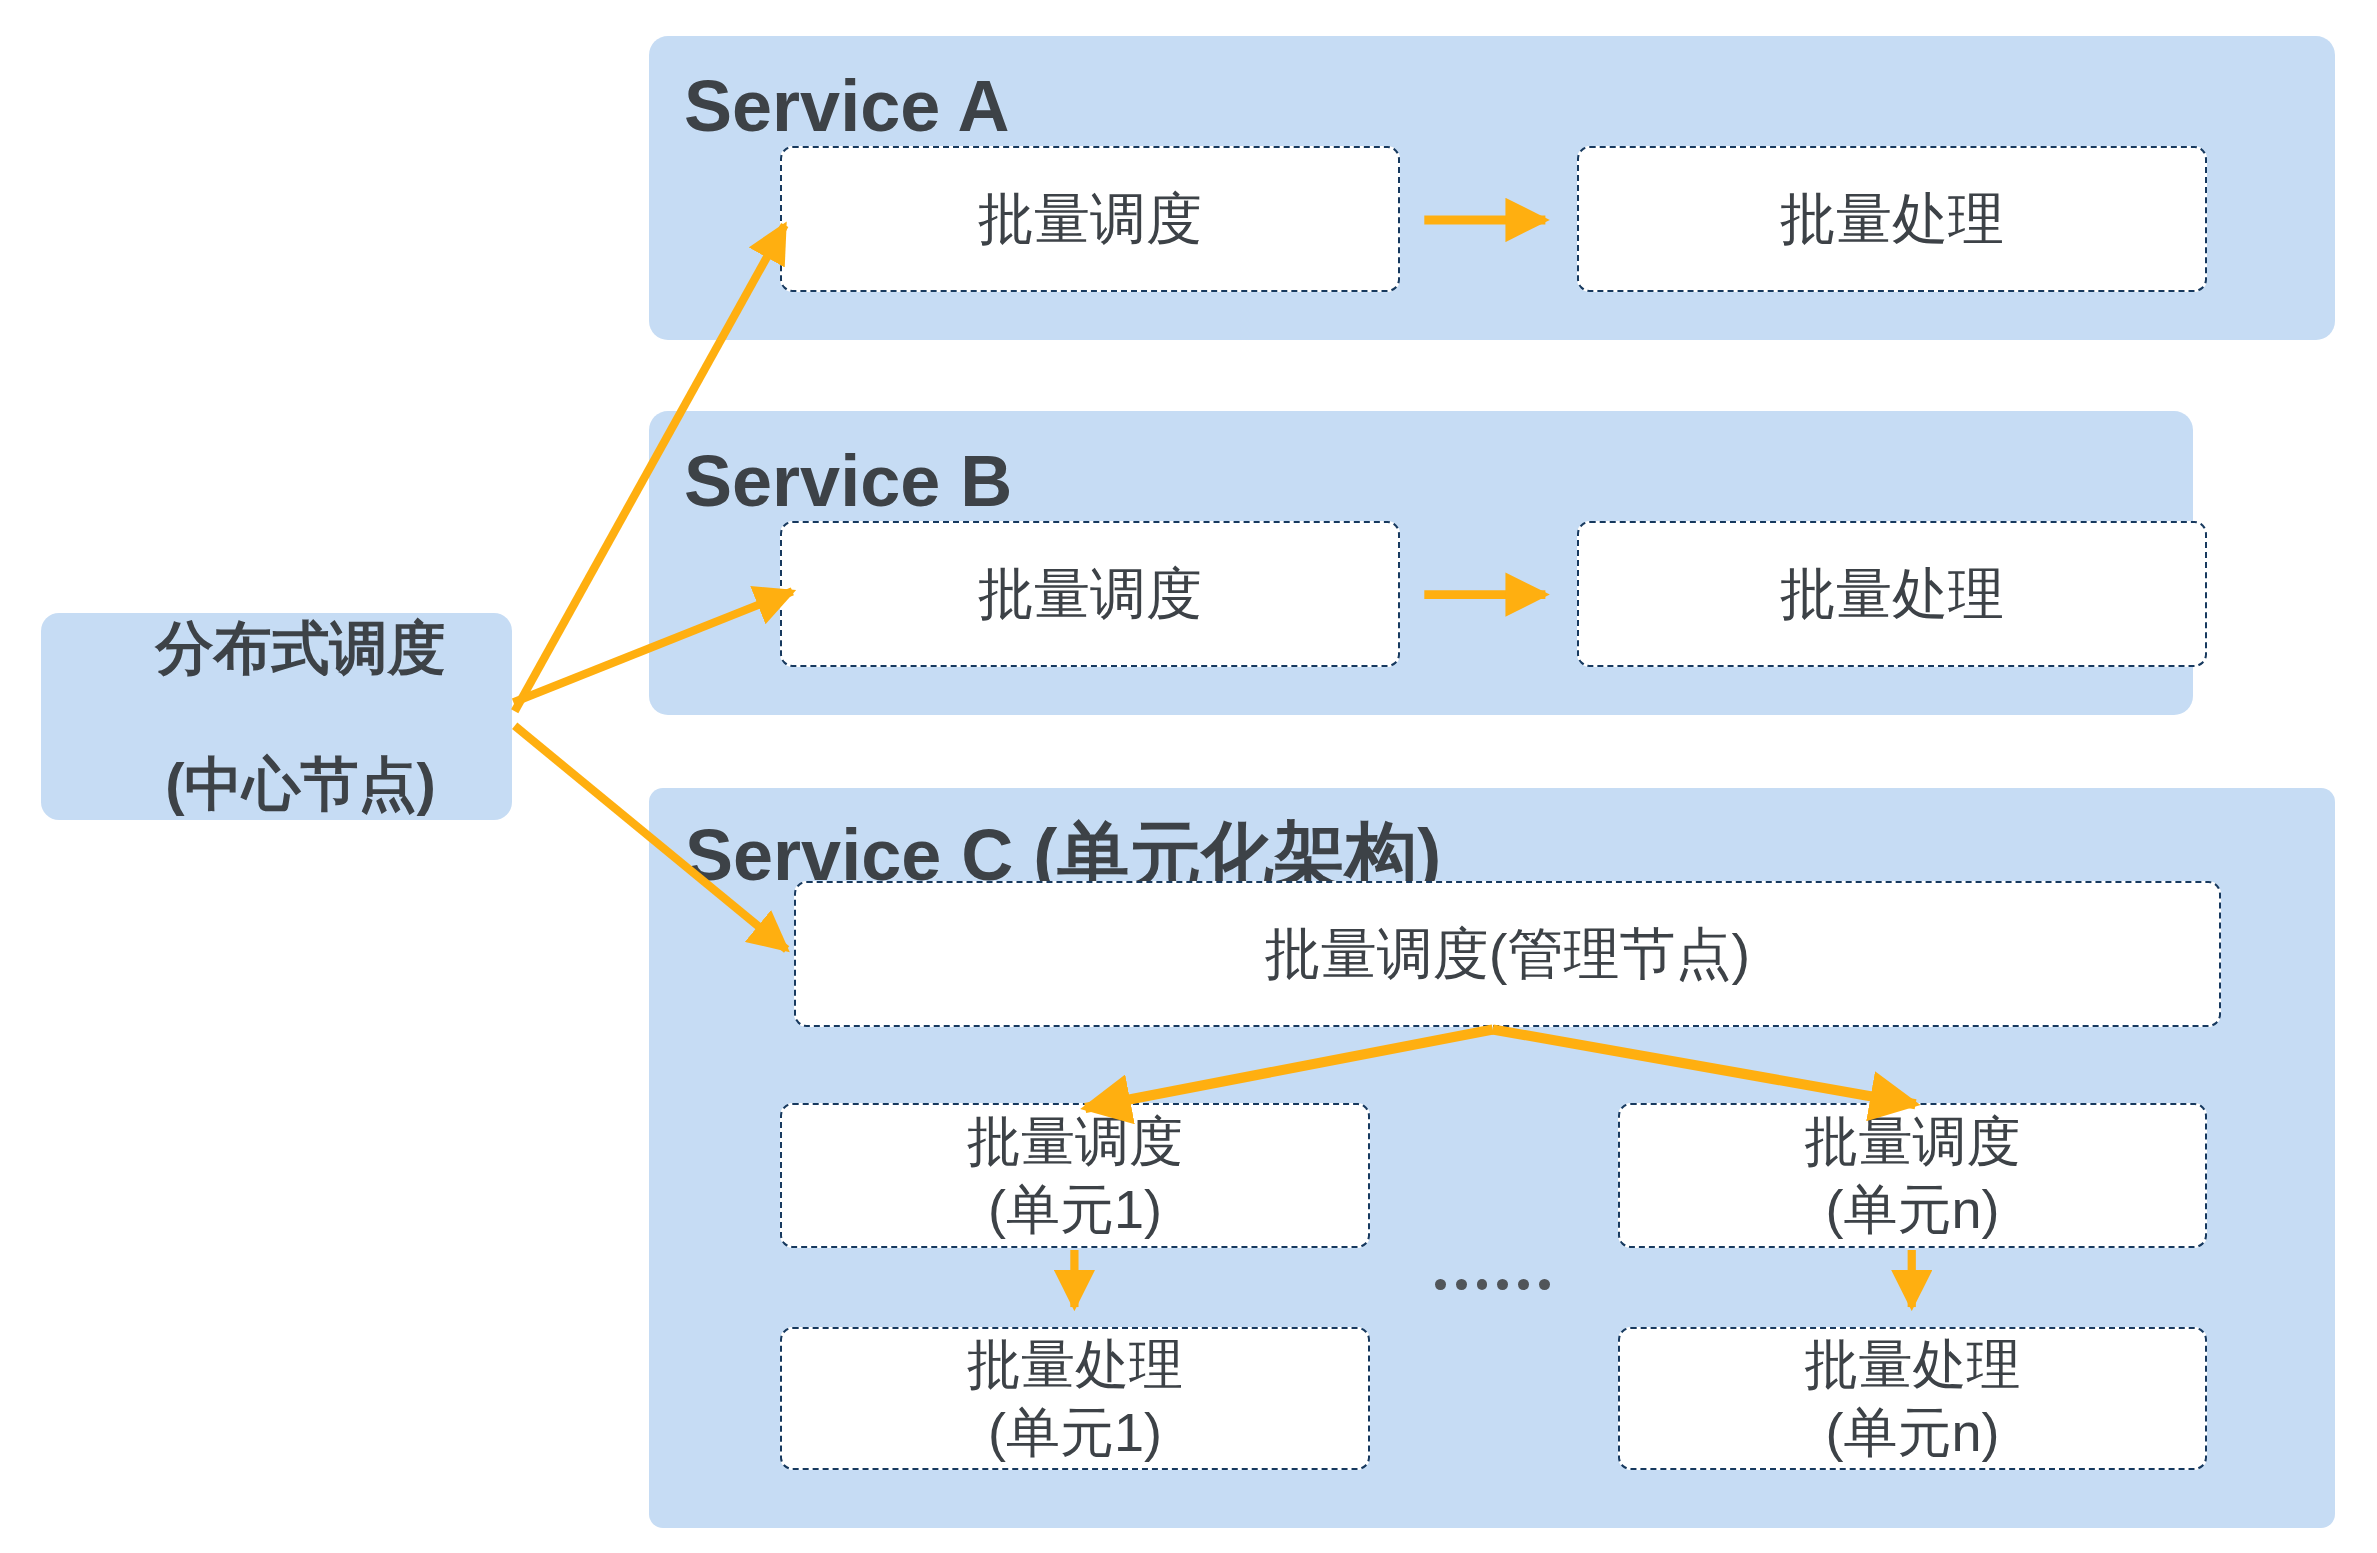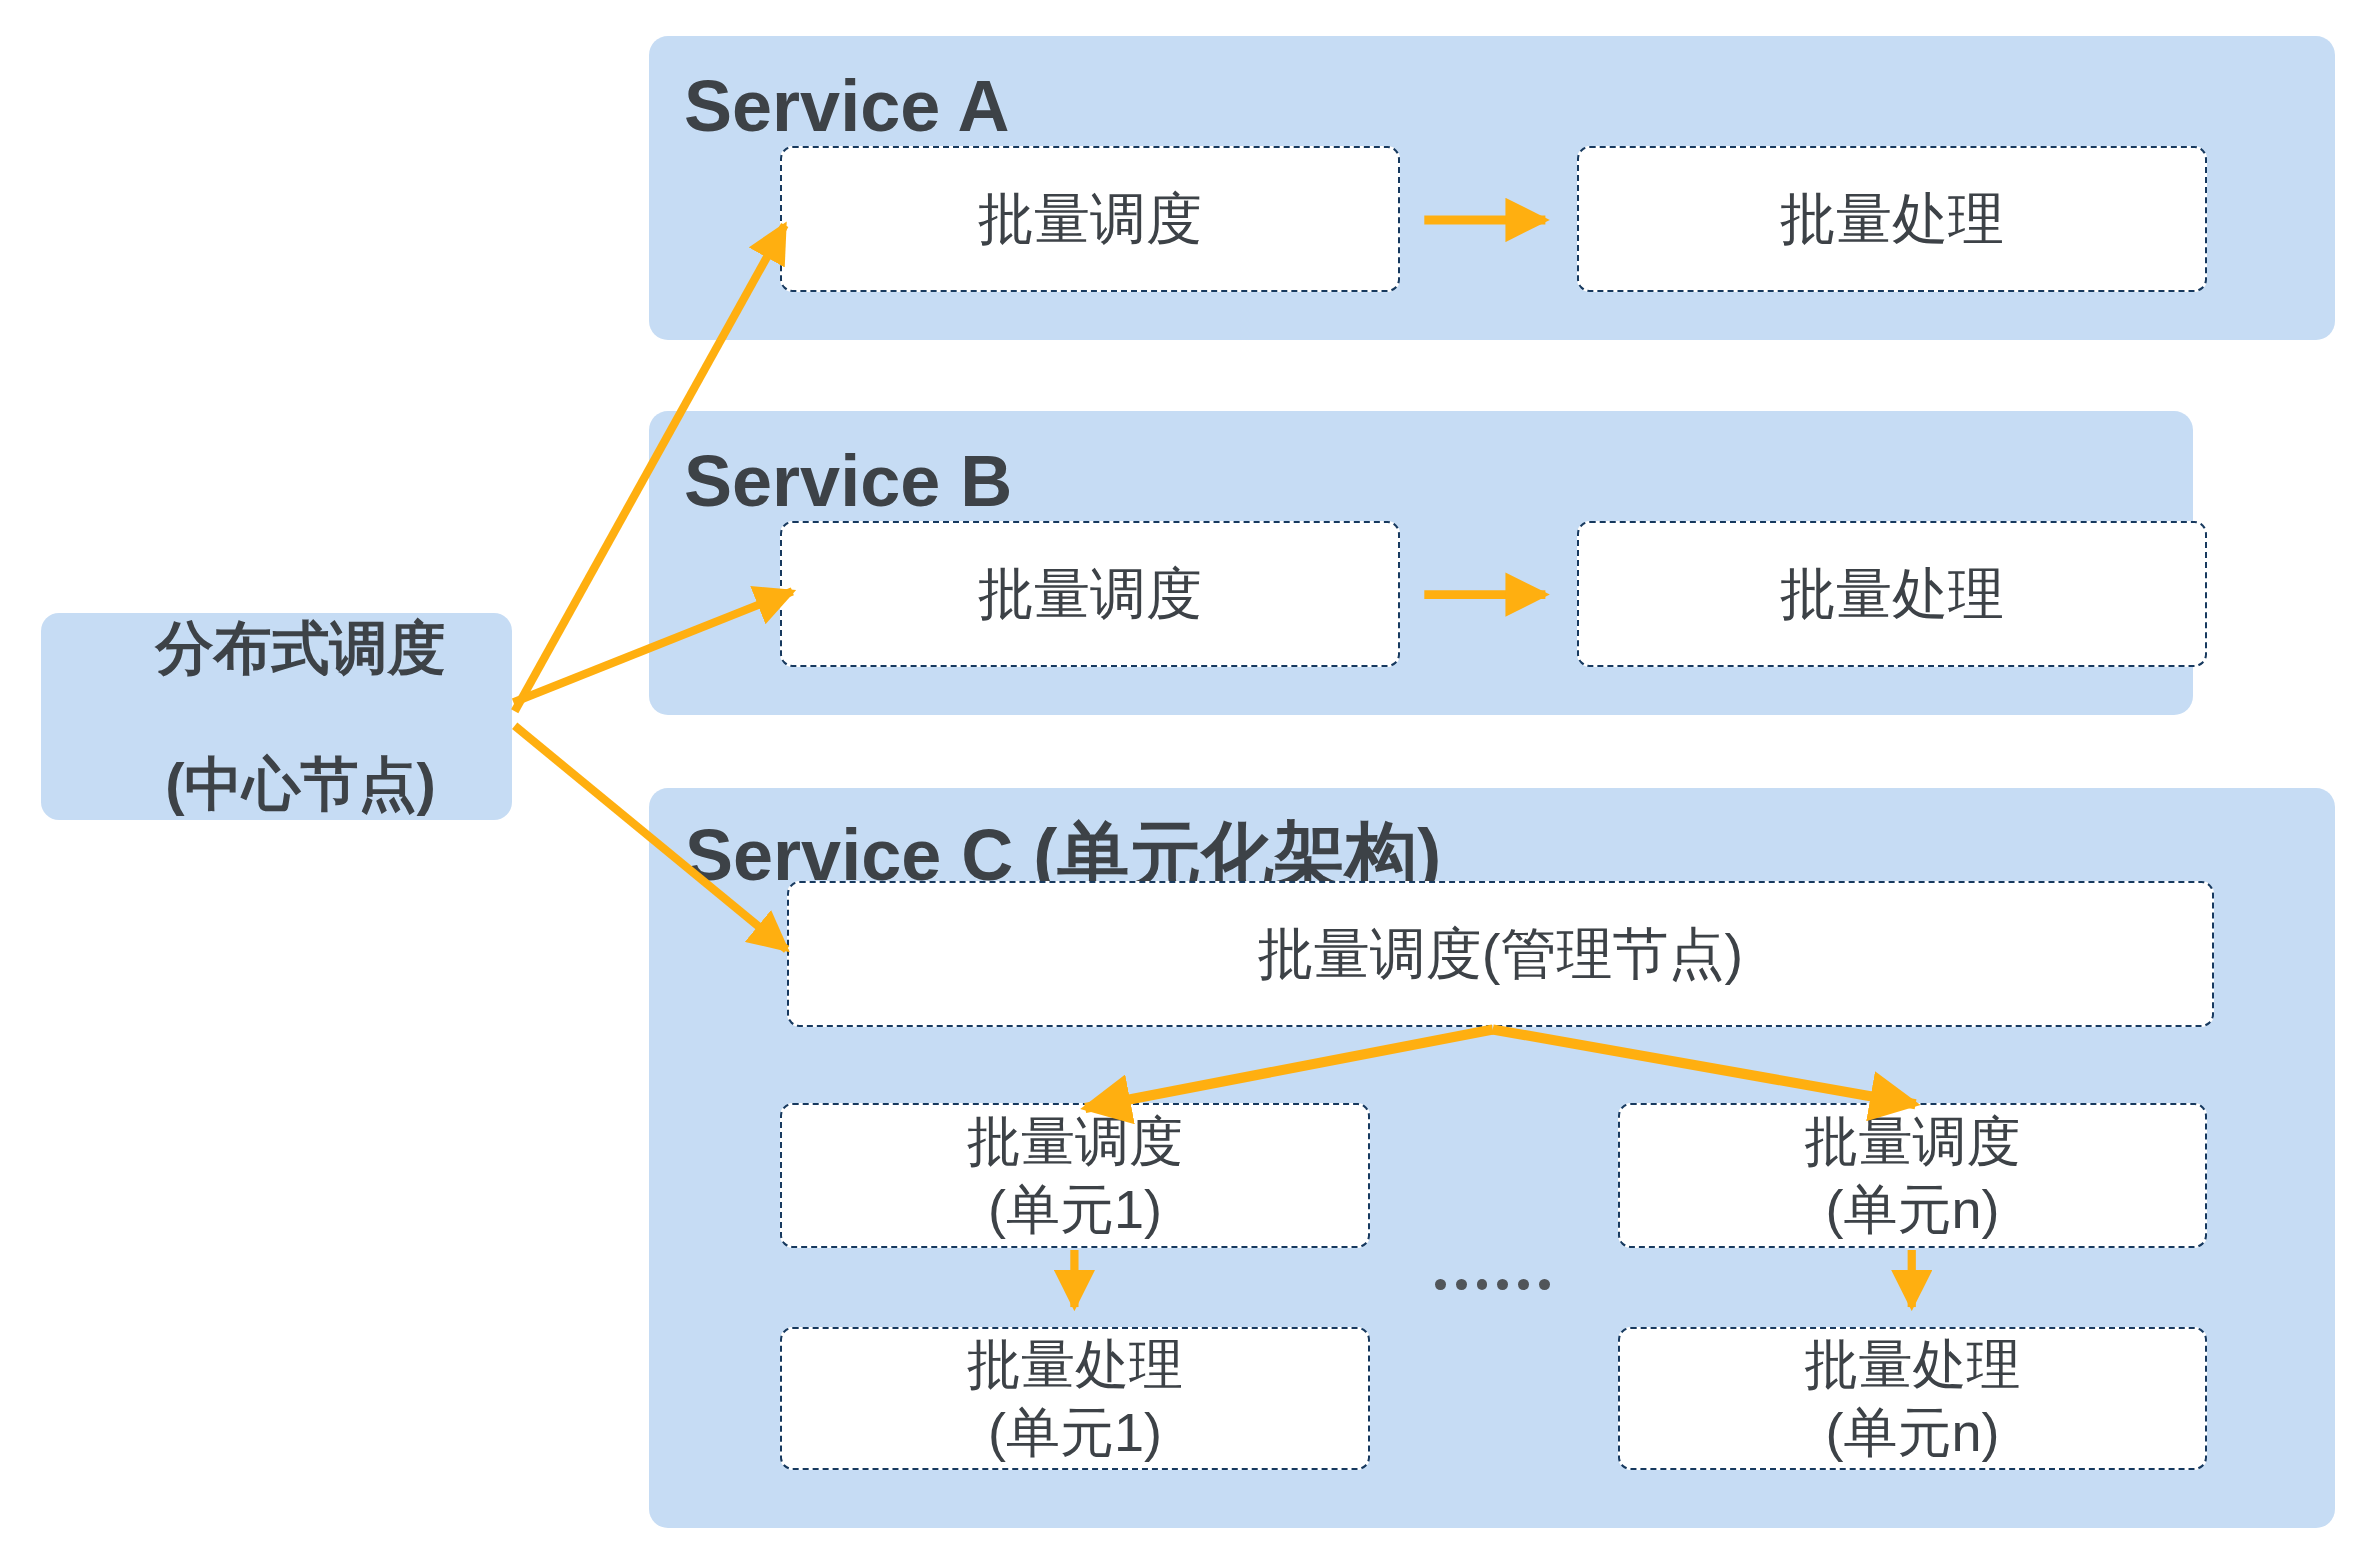--- a/index.html
+++ b/index.html
@@ -60,24 +60,24 @@
   <div class="panel" style="left:649px;top:411px;width:1544px;height:304px;">
     <div class="panel-title" style="left:35px;top:28.5px;">Service B</div>
     <div class="wbox" style="left:131px;top:110px;width:620px;height:146px;">
       <div class="t">批量调度</div>
     </div>
     <div class="wbox" style="left:928px;top:110px;width:630px;height:146px;">
       <div class="t">批量处理</div>
     </div>
   </div>
 
-  <div class="panel" style="left:649px;top:788px;width:1686px;height:740px;">
+  <div class="panel" style="left:649px;top:788px;width:1686px;height:740px;border-radius:14px;">
     <div class="panel-title" style="left:36px;top:20px;">Service C (单元化架构)</div>
 
-    <div class="wbox" style="left:138px;top:93px;width:1427px;height:146px;">
+    <div class="wbox" style="left:145px;top:93px;width:1427px;height:146px;">
       <div class="t">批量调度(管理节点)</div>
     </div>
 
     <div class="wbox" style="left:131px;top:315px;width:590px;height:145px;">
       <div class="t small">批量调度</div>
       <div class="t small">(单元1)</div>
     </div>
 
     <div class="wbox" style="left:969px;top:315px;width:589px;height:145px;">
       <div class="t small">批量调度</div>

